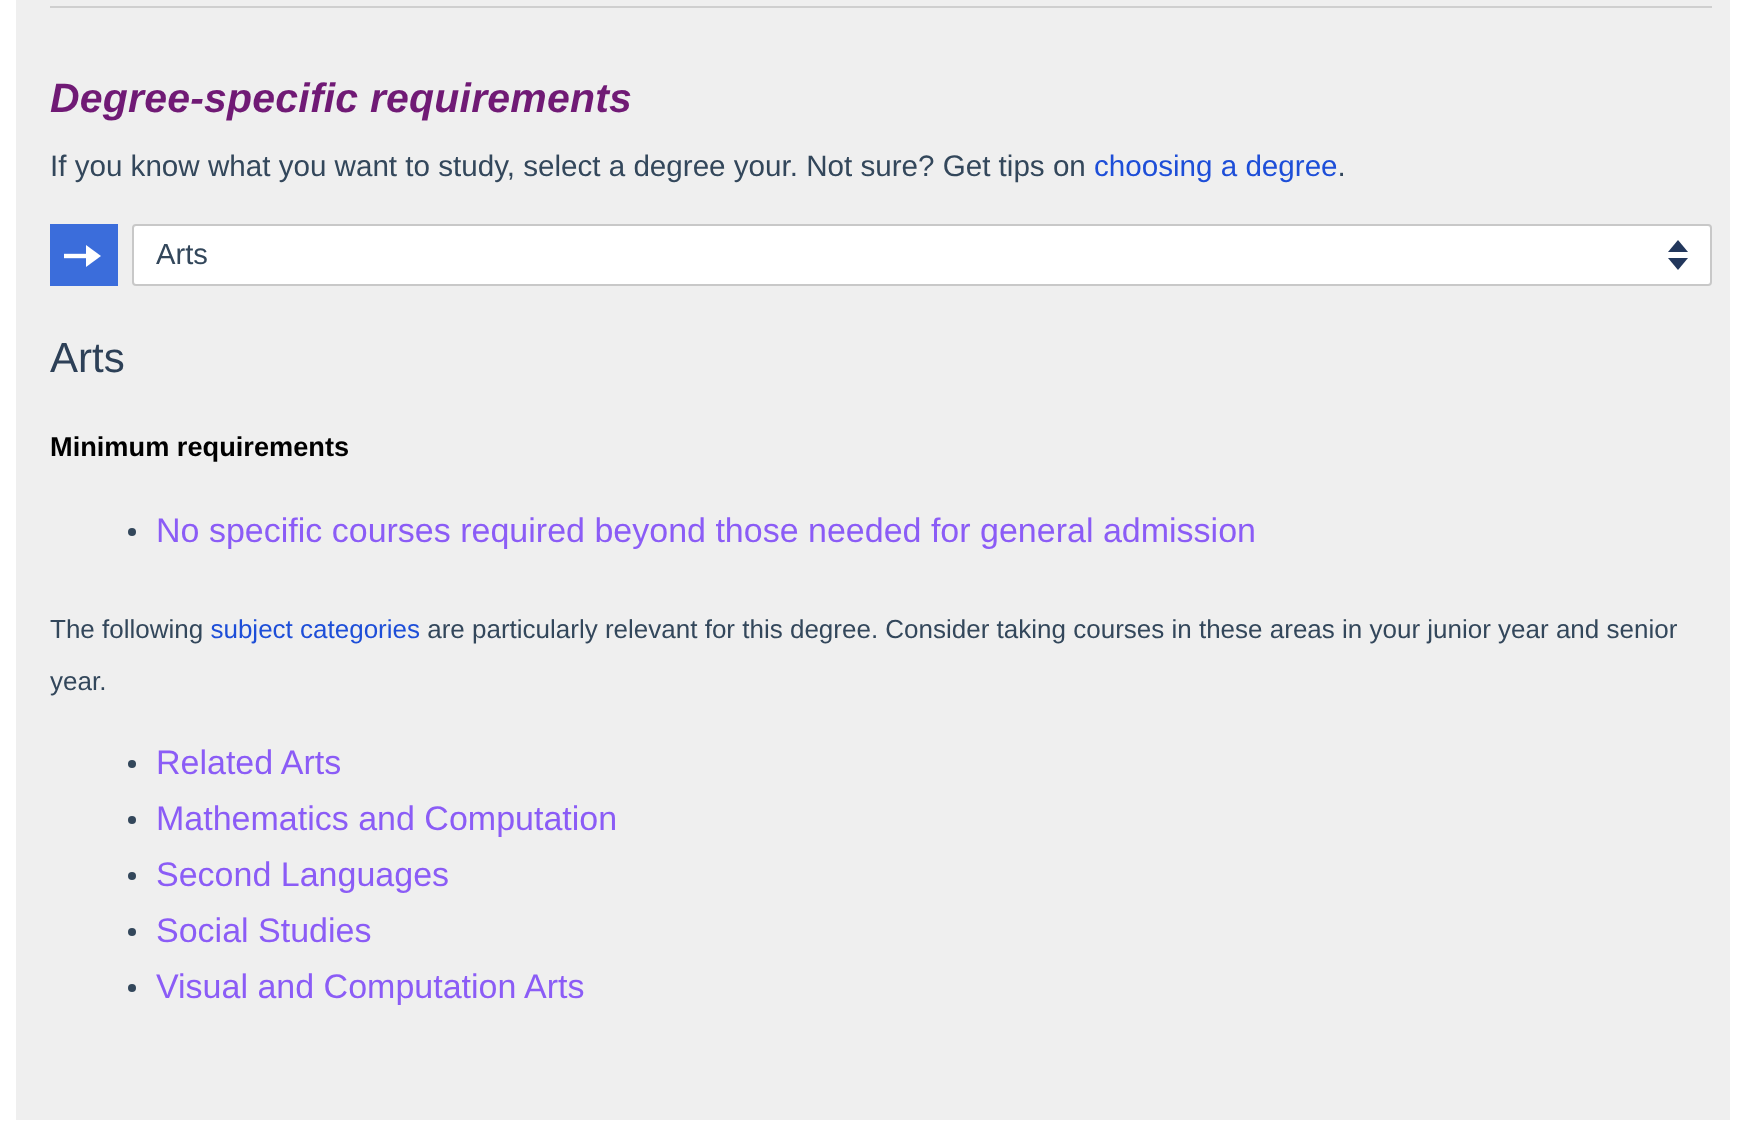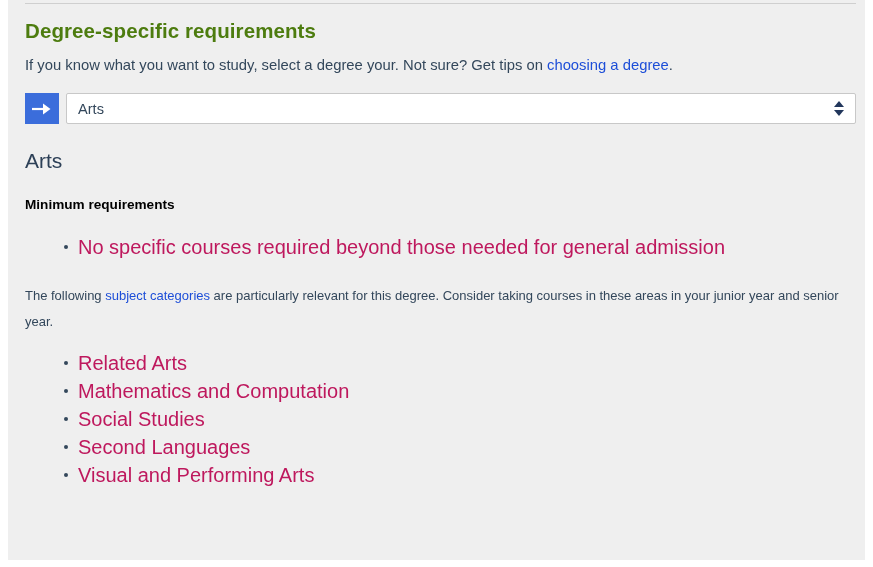--- a/index.html
+++ b/index.html
@@ -37,26 +37,27 @@
 
   .content {
     position: absolute;
     left: 17px;
     top: 0;
     width: 831px;
   }
 
   .page-title {
     margin: 0;
-    padding-top: 17px;
+    padding-top: 36px;
     font-size: 20.5px;
     font-weight: bold;
     line-height: 28px;
-    color: #4d7c0f;
+    color: #701a75;
     letter-spacing: 0.1px;
+    font-style: italic;
   }
 
   .intro {
     margin: 0;
     padding-top: 9px;
     font-size: 14.8px;
     line-height: 22px;
     color: #33475b;
   }
 
@@ -159,23 +160,23 @@
     margin: 0;
     padding: 0;
     list-style: none;
   }
   ul.min-list { padding-top: 19px; }
   ul.courses-list { padding-top: 14px; }
 
   ul.bullets li {
     position: relative;
     padding-left: 53px;
-    font-size: 20px;
+    font-size: 17px;
     line-height: 28px;
-    color: #be185d;
+    color: #8b5cf6;
   }
   ul.bullets li::before {
     content: "";
     position: absolute;
     left: 39px;
     top: 12px;
     width: 4px;
     height: 4px;
     border-radius: 50%;
     background: #33475b;
@@ -231,19 +232,19 @@
     <ul class="bullets min-list">
       <li>No specific courses required beyond those needed for general admission</li>
     </ul>
 
 
     <p class="body-para"><span>The following </span><a class="link" href="#">subject categories</a><span> are particularly relevant for this degree. Consider taking courses in these areas in your junior year and senior year.</span></p>
 
     <ul class="bullets courses-list">
       <li>Related Arts</li>
       <li>Mathematics and Computation</li>
+      <li>Second Languages</li>
       <li>Social Studies</li>
-      <li>Second Languages</li>
-      <li>Visual and Performing Arts</li>
+      <li>Visual and Computation Arts</li>
     </ul>
 
   </div>
 </div>
 
 </body></html>

